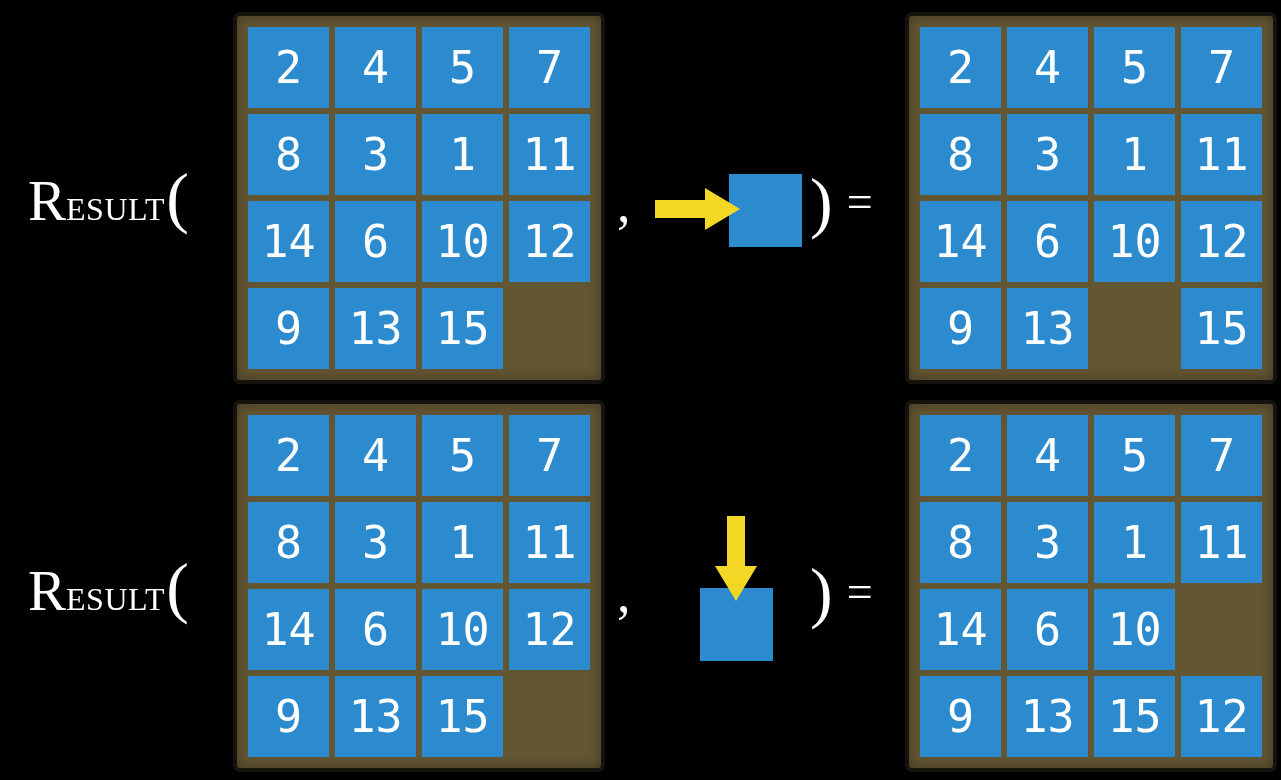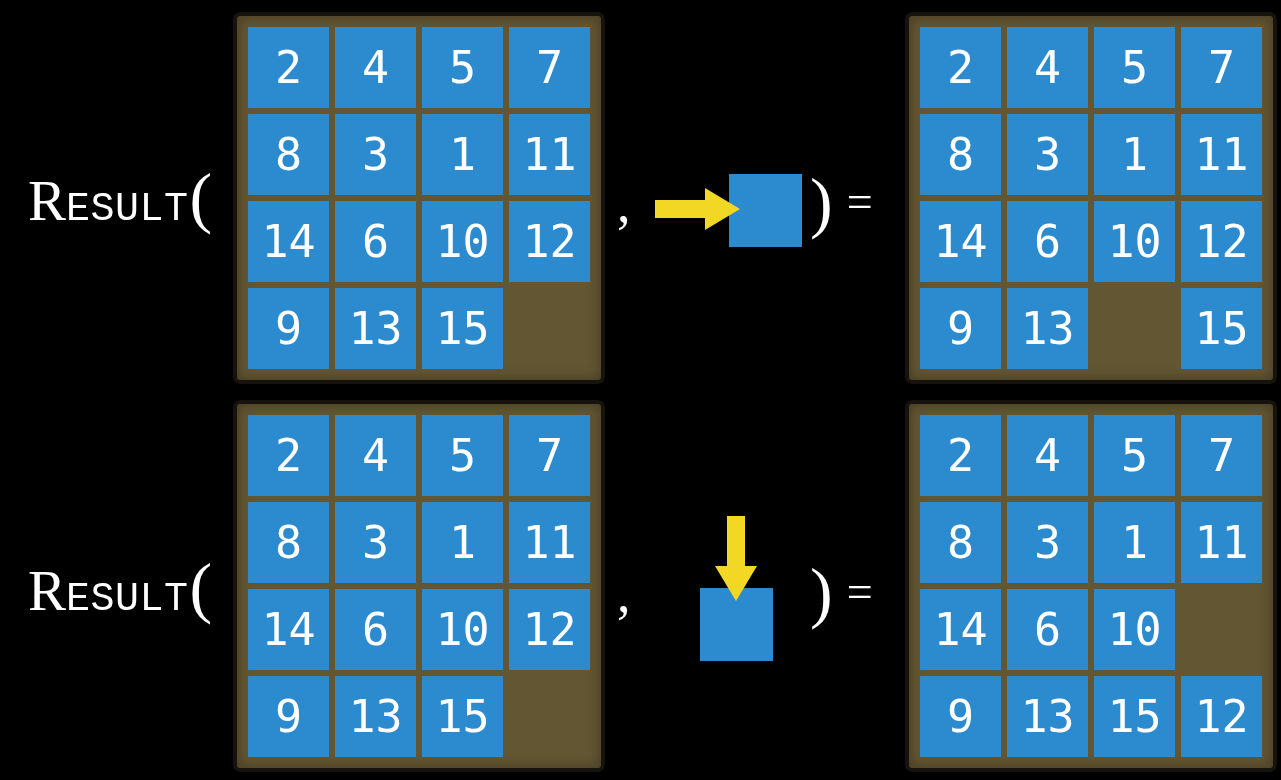--- a/index.html
+++ b/index.html
@@ -18,21 +18,21 @@
 
   
   .func-label {
     position: absolute;
     display: flex;
     align-items: baseline;
     color: var(--text-white, #fff);
     white-space: nowrap;
   }
   .func-label .cap   { font-size: 57px; line-height: 1; }
-  .func-label .small { font-size: 40px; line-height: 1; letter-spacing: 0.5px; font-family: Liberation Mono, monospace; }
+  .func-label .small { font-size: 32px; line-height: 1; letter-spacing: 0.5px; }
   .func-label .open-paren {
     font-size: 68px; line-height: 1; margin-left: 1px;
     font-weight: 400;
   }
   #label1 { left: 28px;  top: 163px; }
   #label2 { left: 28px;  top: 553px; }
 
   
   .board {
     position: absolute;

